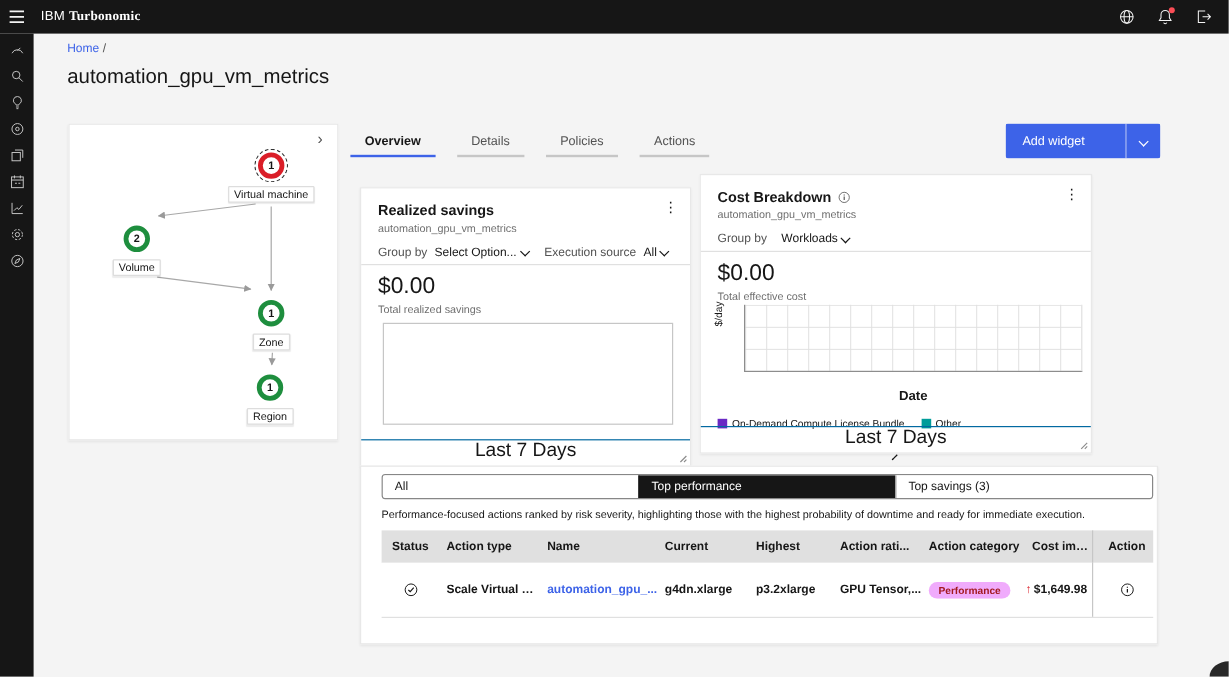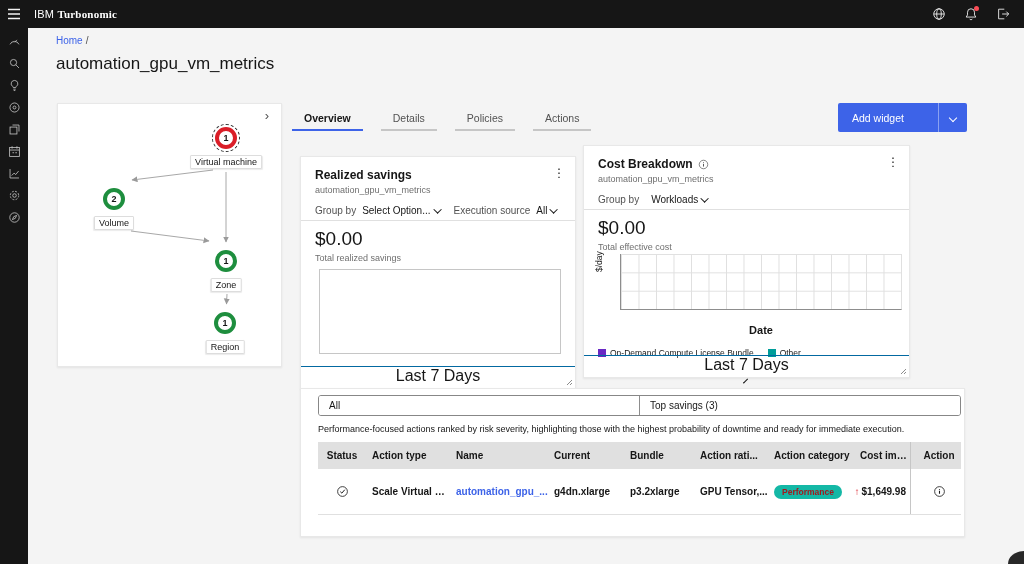--- a/index.html
+++ b/index.html
@@ -96,21 +96,21 @@
   .ta-desc { margin:8px 16px 0 17px; font-size:9px; color:#161616; }
   .tbl { margin:8px 5px 0 17px; width:643px; }
   .tr { display:grid; grid-template-columns:48px 84px 98px 76px 70px 74px 86px 56px 51px; align-items:center; }
   .thead { background:#e0e0e0; height:27px; font-size:10px; font-weight:700; }
   .trow { background:#fff; height:46px; font-size:10px; border-bottom:1px solid #e0e0e0;font-weight:bold; }
   .cell { padding-left:6px; overflow:hidden; white-space:nowrap; text-overflow:ellipsis; }
   .cell.c { text-align:center; padding-left:0; }
   .cell.r { text-align:right; padding-right:4px; display:flex; align-items:center; justify-content:flex-end; gap:2px; }
   .cell.bordered { border-left:1px solid #c6c6c6; height:100%; display:flex; align-items:center; justify-content:center; }
   .link { color:#3d63e8; text-decoration:none; cursor:pointer; }
-  .badge { display:inline-block; background:#14b8a6; color:#a2191f; font-size:8.5px; padding:2px 8px; border-radius:9px; }
+  .badge { display:inline-block; background:#f0abfc; color:#a2191f; font-size:8.5px; padding:2px 8px; border-radius:9px; }
   .up-arrow { color:#da1e28; font-size:10px; }
   .icon-btn { background:none; border:none; cursor:pointer; display:inline-flex; align-items:center; justify-content:center; padding:0; }
 
   .corner { position:absolute; right:0; bottom:0; width:16px; height:13px; background:#161616; border-top-left-radius:100%; opacity:.92; }
 </style>
 </head>
 <body>
 
 <header class="topbar">
   <div class="hamburger">
@@ -330,30 +330,31 @@
       <i class="chev"></i>
   </div>
   <svg class="resize" width="8" height="8" viewBox="0 0 8 8">
       <path d="M7 2 2 7 M7 5 5 7" stroke="#8d8d8d" stroke-width="1" fill="none"></path>
     </svg>
 </section>
 
 <section class="card actions">
   <div class="seg">
     <button class="seg-btn">All</button>
+    <button class="seg-btn sel">Top performance</button>
     <button class="seg-btn">Top savings (3)</button>
   </div>
   <div class="ta-desc">Performance-focused actions ranked by risk severity, highlighting those with the highest probability of downtime and ready for immediate execution.</div>
   <div class="tbl">
     <div class="tr thead">
       <div class="cell c">Status</div>
       <div class="cell">Action type</div>
       <div class="cell">Name</div>
       <div class="cell">Current</div>
-      <div class="cell">Bundle</div>
+      <div class="cell">Highest</div>
       <div class="cell">Action rati...</div>
       <div class="cell">Action category</div>
       <div class="cell">Cost impact</div>
       <div class="cell bordered">Action</div>
     </div>
     <div class="tr trow">
       <div class="cell c">
         <svg width="13" height="13" viewBox="0 0 16 16" style="vertical-align:middle;">
             <circle cx="8" cy="8" r="6" stroke="#161616" fill="none"></circle>
             <path d="M5.3 8.2 7.2 10 10.8 5.8" stroke="#161616" fill="none" stroke-width="1.2"></path>

